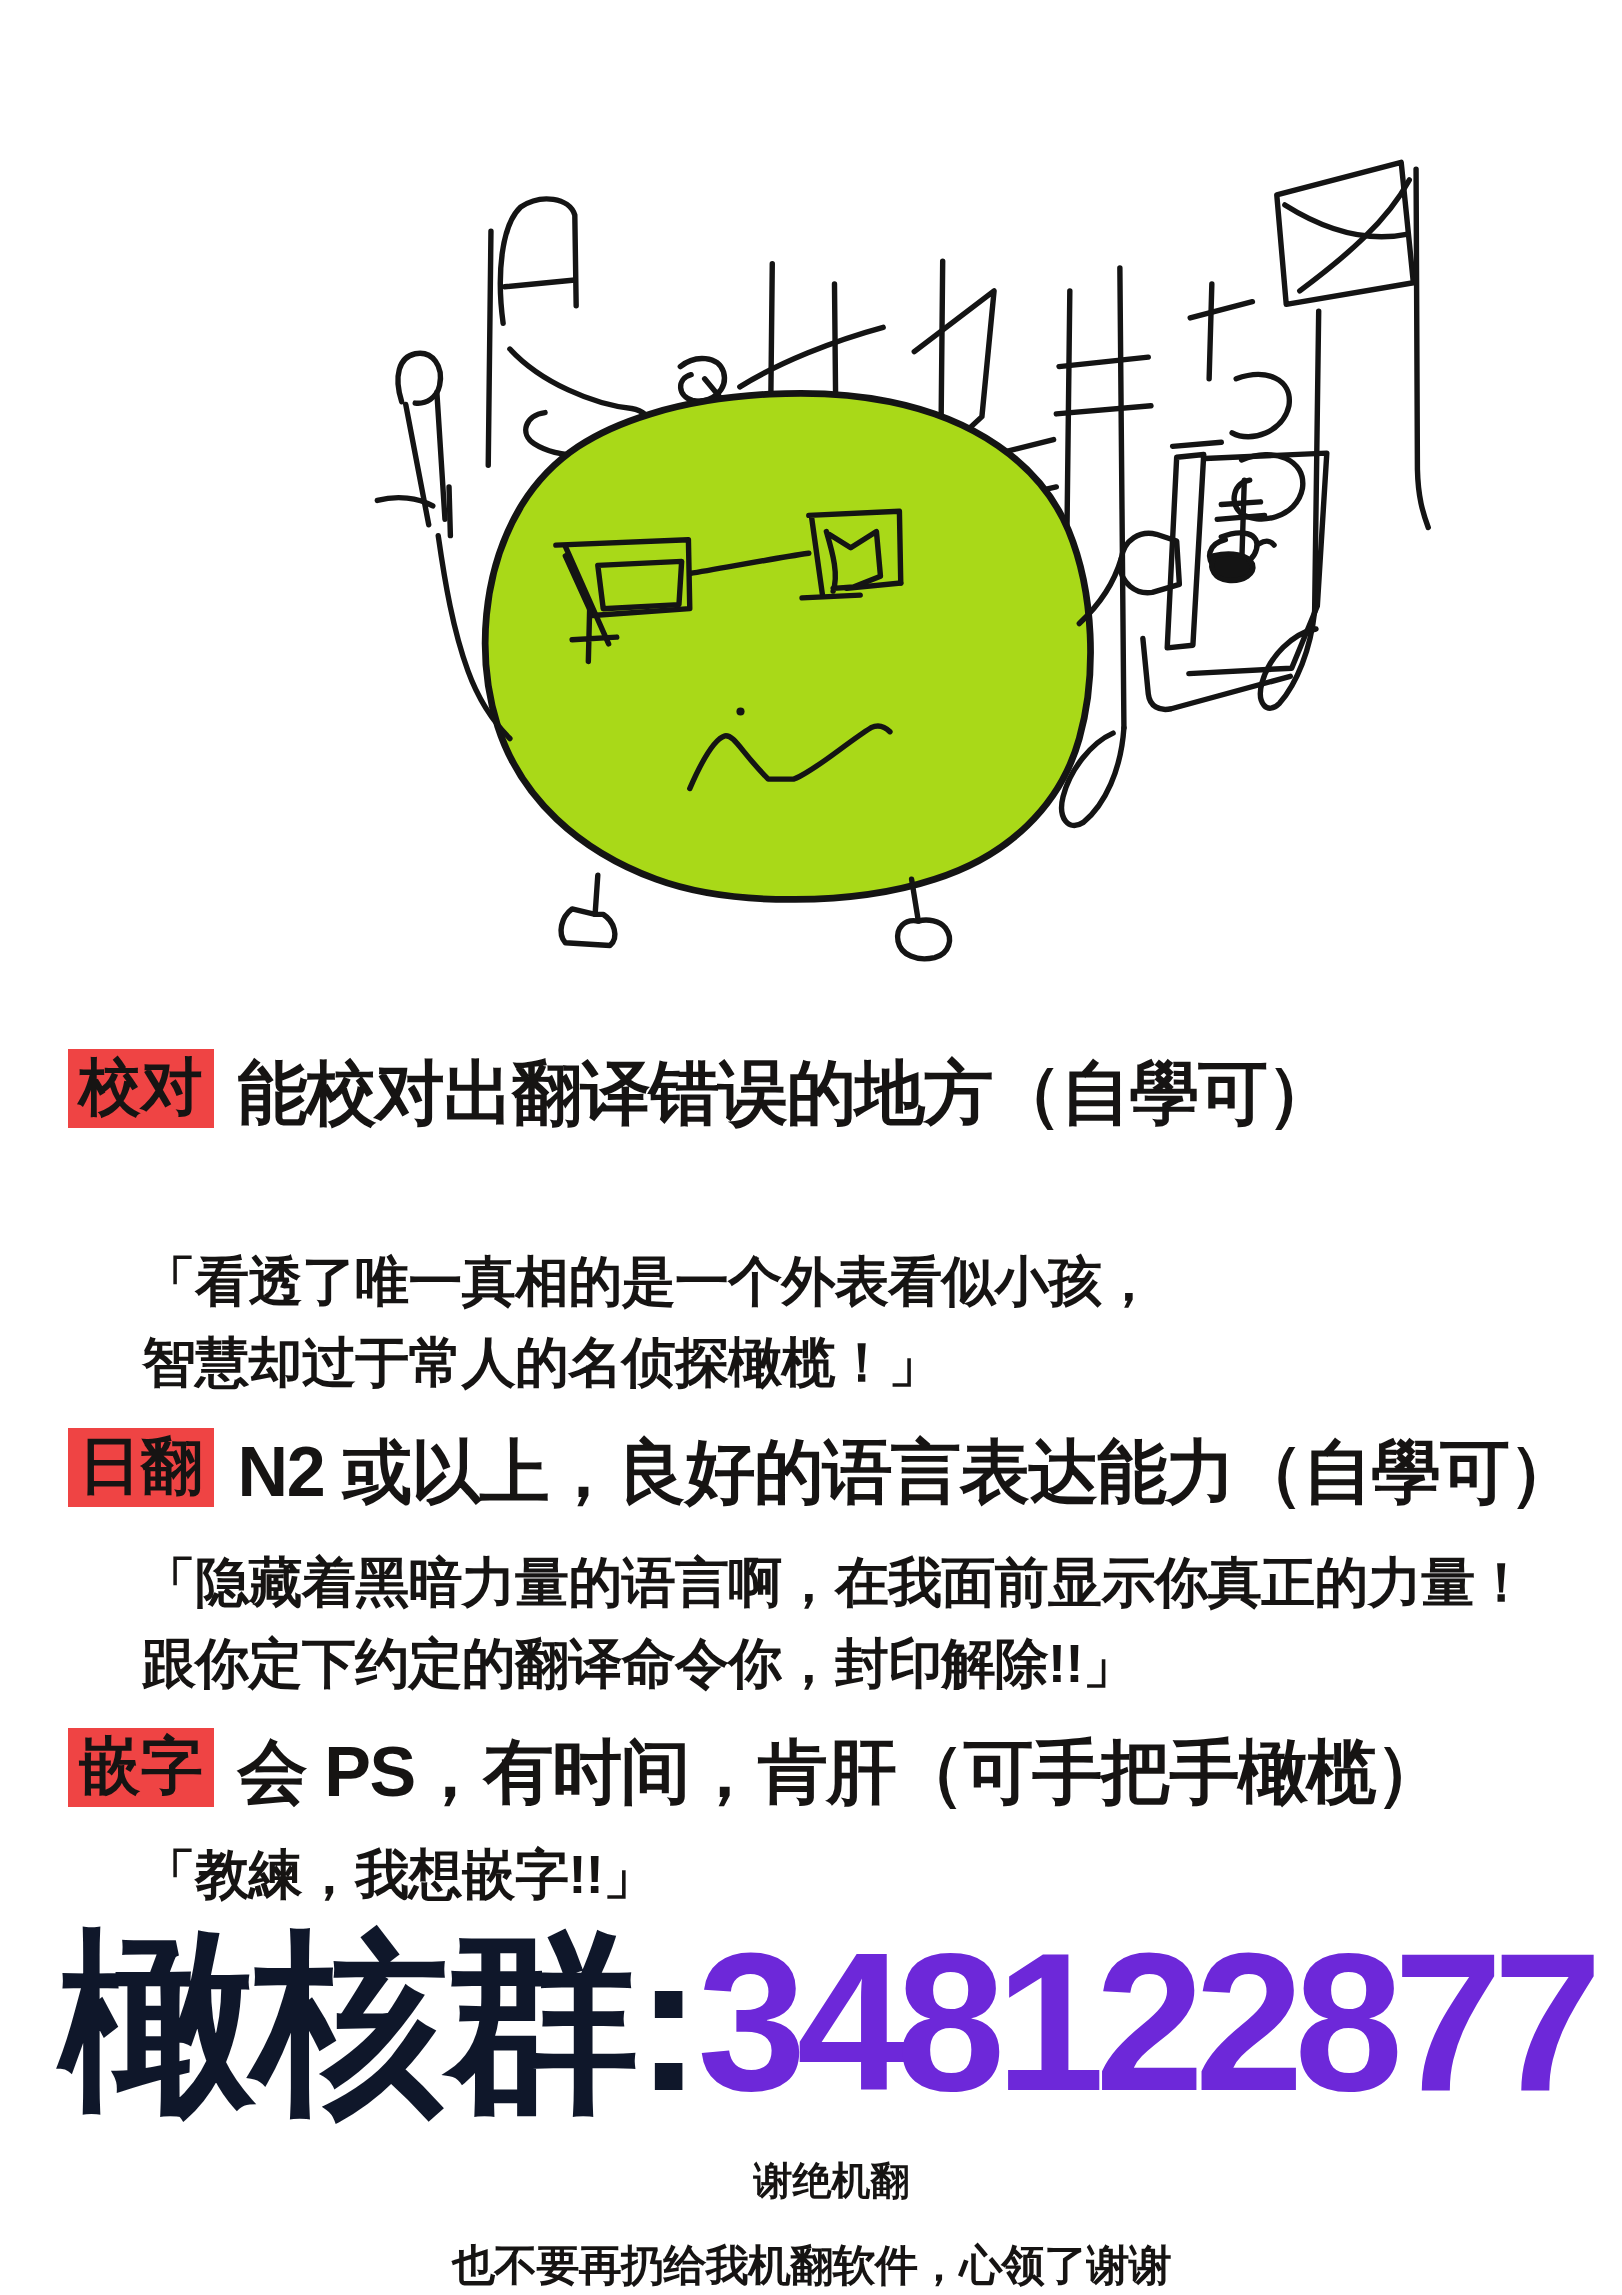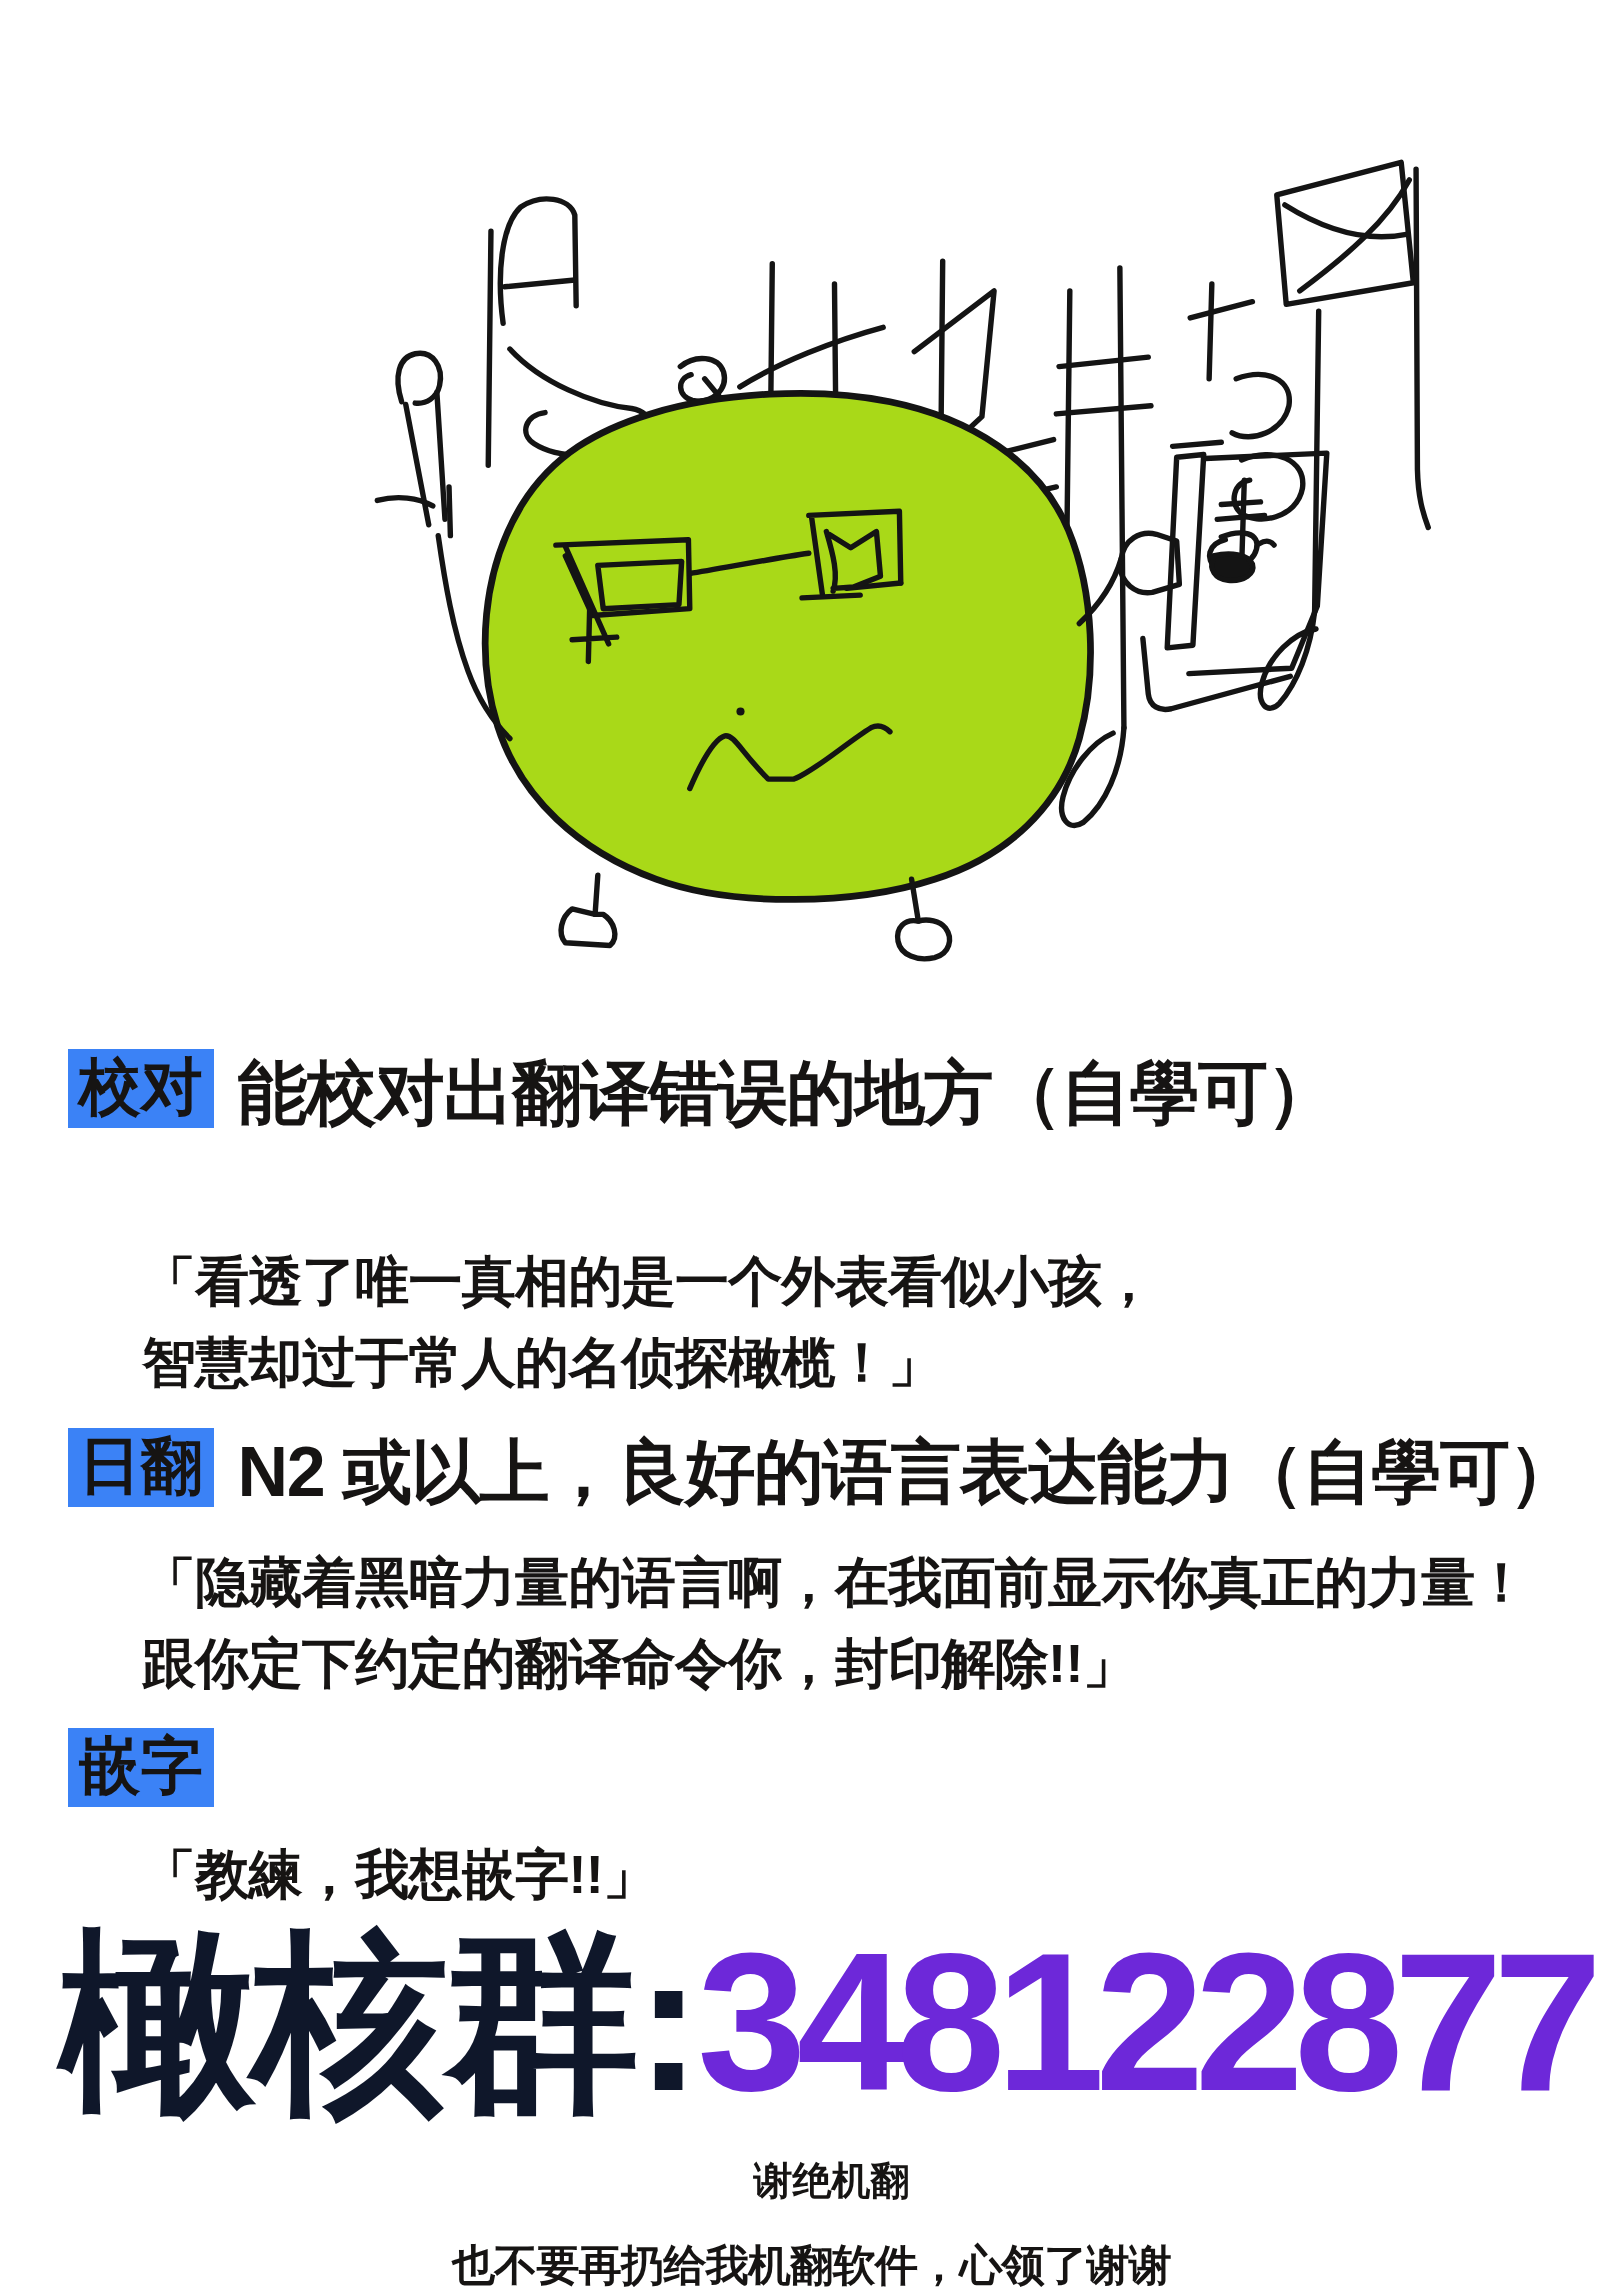--- a/index.html
+++ b/index.html
@@ -10,21 +10,21 @@
     background:#ffffff;
     overflow:hidden;
     font-family:"Liberation Sans","DejaVu Sans",sans-serif;
     color:#161413;
   }
   .doodle{position:absolute;left:0;top:0;}
   .sec{position:absolute;left:68px;width:1528px;}
   .row{display:flex;align-items:flex-start;}
   .chip{
     display:inline-block;
-    background:#3b82f6;
+    background:#ef4444;
     color:#161413;
     font-size:62px;
     font-weight:900;
     line-height:1.1;
     padding:4px 10.8px 6.8px 10.8px;
     letter-spacing:0px;
     flex:0 0 auto;
   }
   .req{
     margin-left:24px;
@@ -176,20 +176,23 @@
     </div>
   </section>
   <div class="quotes" style="top:1542px">
     <div>「隐藏着黑暗力量的语言啊，在我面前显示你真正的力量！</div>
     <div>跟你定下约定的翻译命令你，封印解除!!」</div>
   </div>
 
   <section class="sec" style="top:1728px">
     <div class="row">
       <span class="chip">嵌字</span>
+      <div class="req">
+        <div>会 PS，有时间，肯肝（可手把手橄榄）</div>
+      </div>
     </div>
   </section>
   <div class="quotes" style="top:1834px">
     <div>「教練，我想嵌字!!」</div>
   </div>
 
   <div class="group-line">
     <span class="g-label">橄核群:</span><span class="g-num">348122877</span>
   </div>
 

